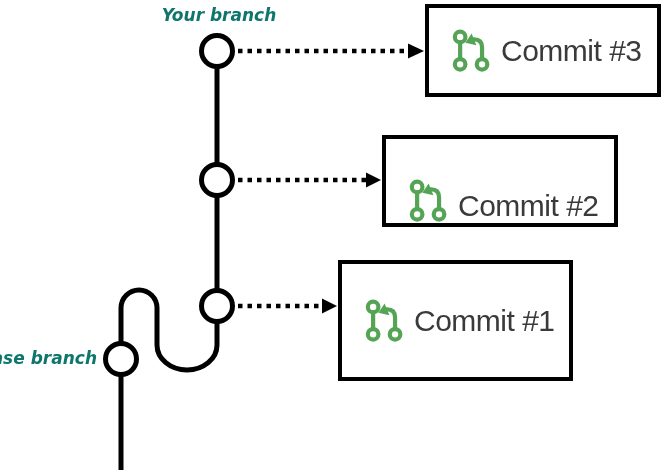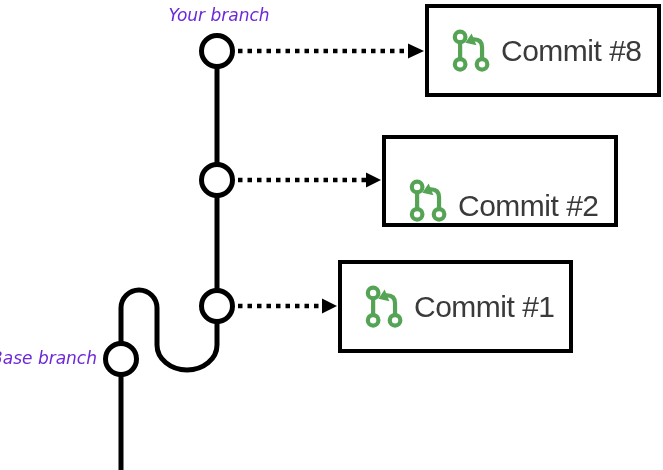--- a/index.html
+++ b/index.html
@@ -9,40 +9,40 @@
     height: 470px;
     background: #ffffff;
     overflow: hidden;
     font-family: "Liberation Sans", sans-serif;
   }
   .diagram-svg { position: absolute; left: 0; top: 0; }
   .branch-label {
     position: absolute;
     font-family: "DejaVu Sans", "Liberation Sans", sans-serif;
     font-style: italic;
-    font-weight: 400;
+    font-weight: 700;
     font-size: 17px;
-    color: #6d28d9;
+    color: #0f766e;
     white-space: nowrap;
   }
   .label-your { left: 219px; top: 5px; transform: translateX(-50%); }
   .label-base { left: 97px; top: 359px; transform: translate(-100%, -55%); }
   .commit-box {
     position: absolute;
     background: #ffffff;
     border: 4px solid #000000;
     box-sizing: border-box;
     display: flex;
     align-items: center;
     padding-left: 22px;
     gap: 8px;
   }
   .box-1 { left: 425px; top: 4px;   width: 236px; height: 93px; }
   .box-2 { left: 382px; top: 135px; width: 236px; height: 92px; align-items: flex-end; }
-  .box-3 { left: 338px; top: 260px; width: 235px; height: 93px; }
+  .box-3 { left: 338px; top: 260px; width: 235px; height: 121px; }
   .commit-label {
     font-size: 30px;
     color: #3a3a3a;
     letter-spacing: -0.5px;
     white-space: nowrap;
   }
   .pr-icon { flex: 0 0 auto; }
 </style>
 </head>
 <body>
@@ -75,21 +75,21 @@
     <svg class="pr-icon" width="42" height="44" viewBox="0 0 23 24">
       <g fill="none" stroke="#55a455" stroke-width="2.3" stroke-linecap="round">
         <circle cx="5" cy="4.3" r="2.9"></circle>
         <path d="M5,7.2 V16.3"></path>
         <circle cx="5" cy="19.3" r="2.9"></circle>
         <circle cx="17" cy="19.3" r="2.9"></circle>
         <path d="M17,16.3 V10 Q17,5.6 12.6,5.6 H12.2"></path>
       </g>
       <polygon points="12.6,2.1 12.6,9.1 7.5,5.6" fill="#55a455" transform="rotate(-22 12.6 5.6)"></polygon>
     </svg>
-    <span class="commit-label">Commit #8</span>
+    <span class="commit-label">Commit #3</span>
   </div>
 
   <div class="commit-box box-2">
     <svg class="pr-icon" width="42" height="44" viewBox="0 0 23 24">
       <g fill="none" stroke="#55a455" stroke-width="2.3" stroke-linecap="round">
         <circle cx="5" cy="4.3" r="2.9"></circle>
         <path d="M5,7.2 V16.3"></path>
         <circle cx="5" cy="19.3" r="2.9"></circle>
         <circle cx="17" cy="19.3" r="2.9"></circle>
         <path d="M17,16.3 V10 Q17,5.6 12.6,5.6 H12.2"></path>

